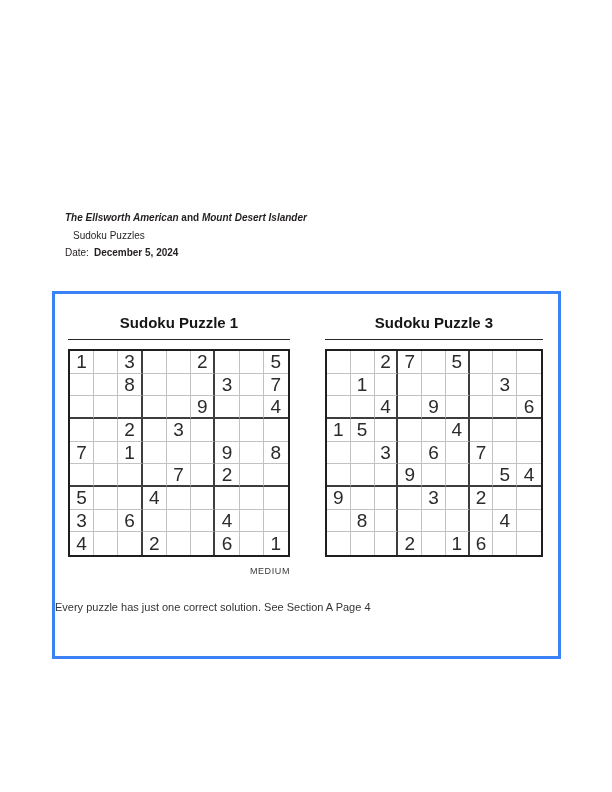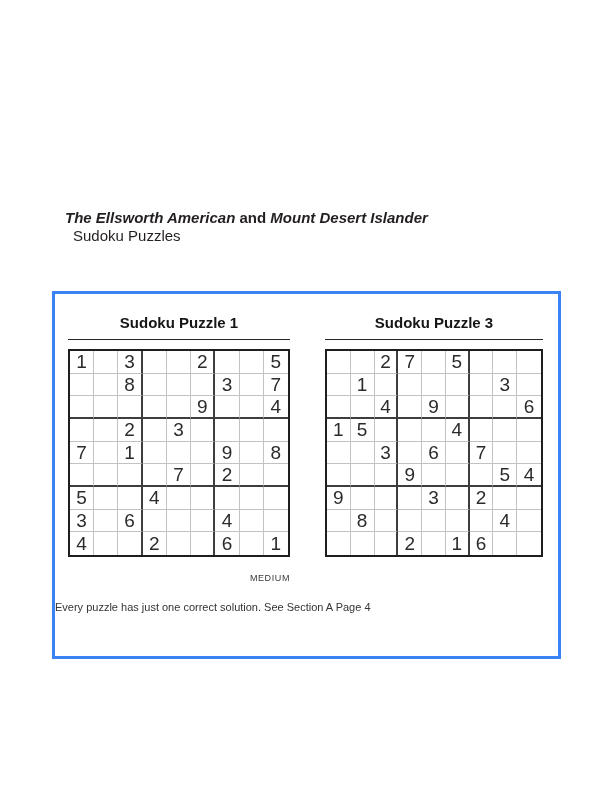--- a/index.html
+++ b/index.html
@@ -9,21 +9,21 @@
     --grid-border:#1e1e1e;
   }
   *{margin:0;padding:0;box-sizing:border-box;}
   html,body{background:#ffffff;}
   body{
     width:612px;height:792px;position:relative;overflow:hidden;
     font-family:"Liberation Sans","DejaVu Sans",sans-serif;
     color:var(--ink);
   }
   
-  .doc-header{position:absolute;left:65px;top:209px;line-height:17.6px;font-size:15px;}
+  .doc-header{position:absolute;left:65px;top:209px;line-height:17.6px;font-size:10px;}
   .pub-line{font-weight:bold;}
   .pub-title{font-style:italic;font-weight:bold;}
   .subtitle{font-weight:normal;margin-left:8px;}
   .date-line{font-weight:normal;}
   .date-value{font-weight:bold;margin-left:5px;}
   
   .puzzle-box{
     position:absolute;left:52px;top:291px;width:509px;height:368px;
     border:3px solid #3b82f6;background:#fff;
   }
@@ -47,37 +47,40 @@
     display:flex;align-items:center;justify-content:center;
     border-right:1px solid var(--cell-line);
     border-bottom:1px solid var(--cell-line);
     font-size:19px;line-height:1;color:#2b2b2b;
   }
   .cell.br3{border-right:2px solid var(--block-line);}
   .cell.bb3{border-bottom:2px solid var(--block-line);}
   .cell.last-col{border-right:none;}
   .cell.last-row{border-bottom:none;}
   .difficulty{
-    margin-top:16px;text-align:right;font-size:9px;letter-spacing:.6px;
+    margin-top:9px;text-align:right;font-size:9px;letter-spacing:.6px;
     color:#3a3a3a;
   }
   
   .box-footer{
     position:absolute;left:0;right:0;top:307px;text-align:left;
     font-size:11px;color:#343434;
   }
 </style>
 </head>
 <body>
 
 <div class="doc-header">
   <div class="pub-line">
     <span class="pub-title">The Ellsworth American</span><span> and </span><span class="pub-title">Mount Desert Islander</span>
   </div>
   <div class="subtitle">Sudoku Puzzles</div>
+  <div class="date-line">
+    <span>Date:</span><span class="date-value">December 5, 2024</span>
+  </div>
 </div>
 
 <div class="puzzle-box">
 
   <div class="puzzle puzzle-1">
     <div class="puzzle-title">Sudoku Puzzle 1</div>
     <div class="sudoku-grid">
         <div class="cell">1</div>
         <div class="cell"></div>
         <div class="cell br3">3</div>

